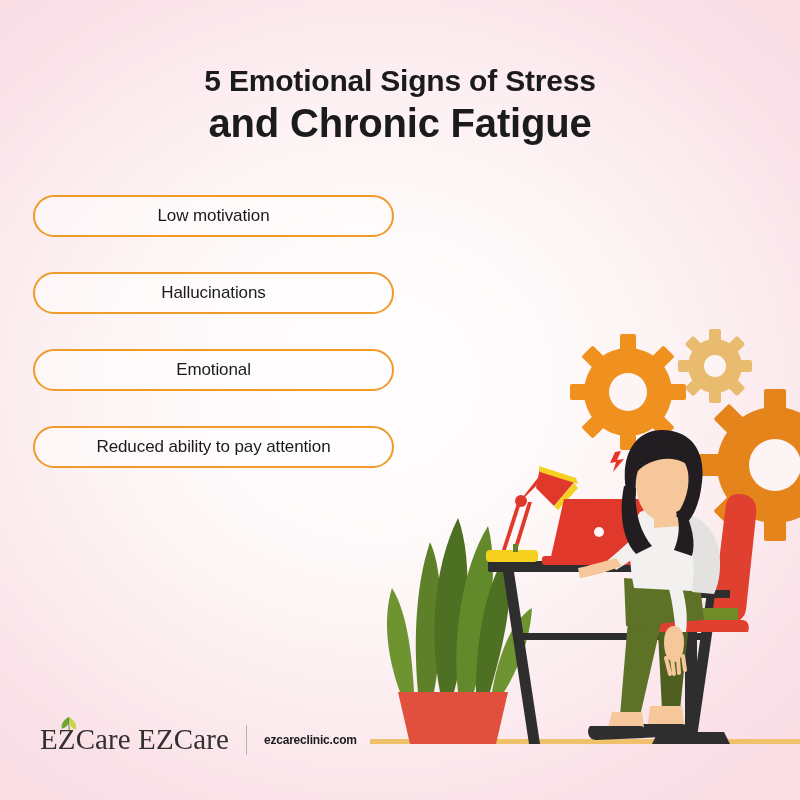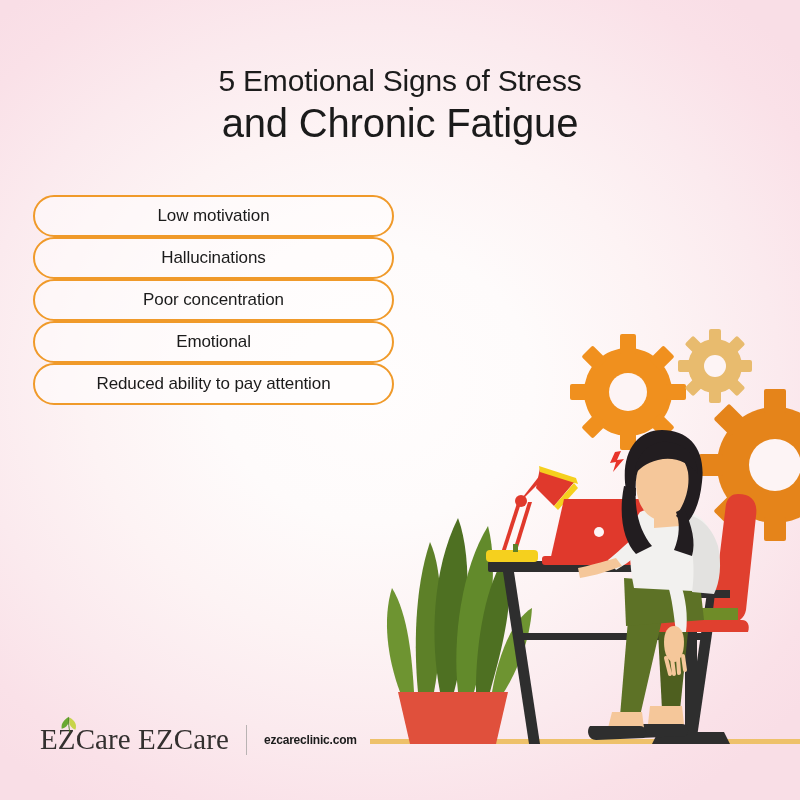--- a/index.html
+++ b/index.html
@@ -18,38 +18,39 @@
     overflow:hidden;
   }
 
   
   #title-block {
     position:absolute; left:0; top:60px; width:800px;
     text-align:center; z-index:30;
   }
   #title-block .tline {
     color:#1b1b1b;
-    font-weight:normal;
+    font-weight:bold;
     font-size:30px;
     line-height:42px;
     letter-spacing:-0.2px;
   }
   #title-block .tline2 { font-size:40px; }
 
   
   #pill-list {
     position:absolute; left:33px; top:195px;
     width:361px; z-index:30;
   }
   .pill {
     width:361px; height:42px;
     border:2px solid #f09a2a;
     border-radius:21px;
     background:rgba(255,253,253,0.55);
     display:flex; align-items:center; justify-content:center;
+    margin-bottom:35px;
   }
   .pill-label {
     font-size:17px;
     color:#1b1b1b;
     white-space:nowrap;
     letter-spacing:-0.1px;
   }
 
   
   #footer {
@@ -97,23 +98,20 @@
     <div class="tline">5 Emotional Signs of Stress</div>
     <div class="tline tline2">and Chronic Fatigue</div>
   </div>
 
   <div id="pill-list">
     <div class="pill">
       <span class="pill-label">Low motivation</span>
     </div>
     <div class="pill">
       <span class="pill-label">Hallucinations</span>
-    </div>
-    <div class="pill">
-      <span class="pill-label">Poor concentration</span>
     </div>
     <div class="pill">
       <span class="pill-label">Emotional</span>
     </div>
     <div class="pill">
       <span class="pill-label">Reduced ability to pay attention</span>
     </div>
   </div>
 
   <div id="illustration">

